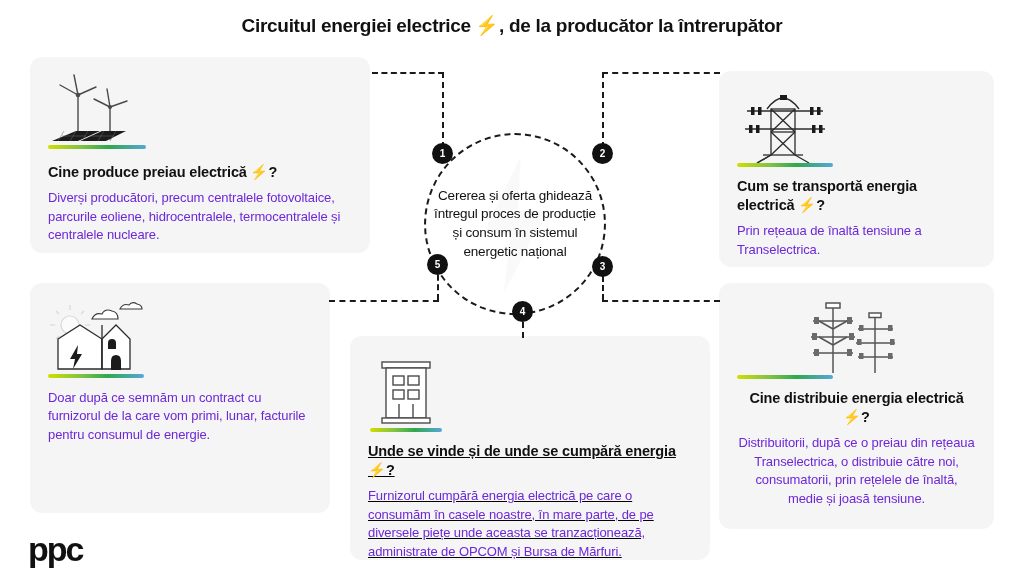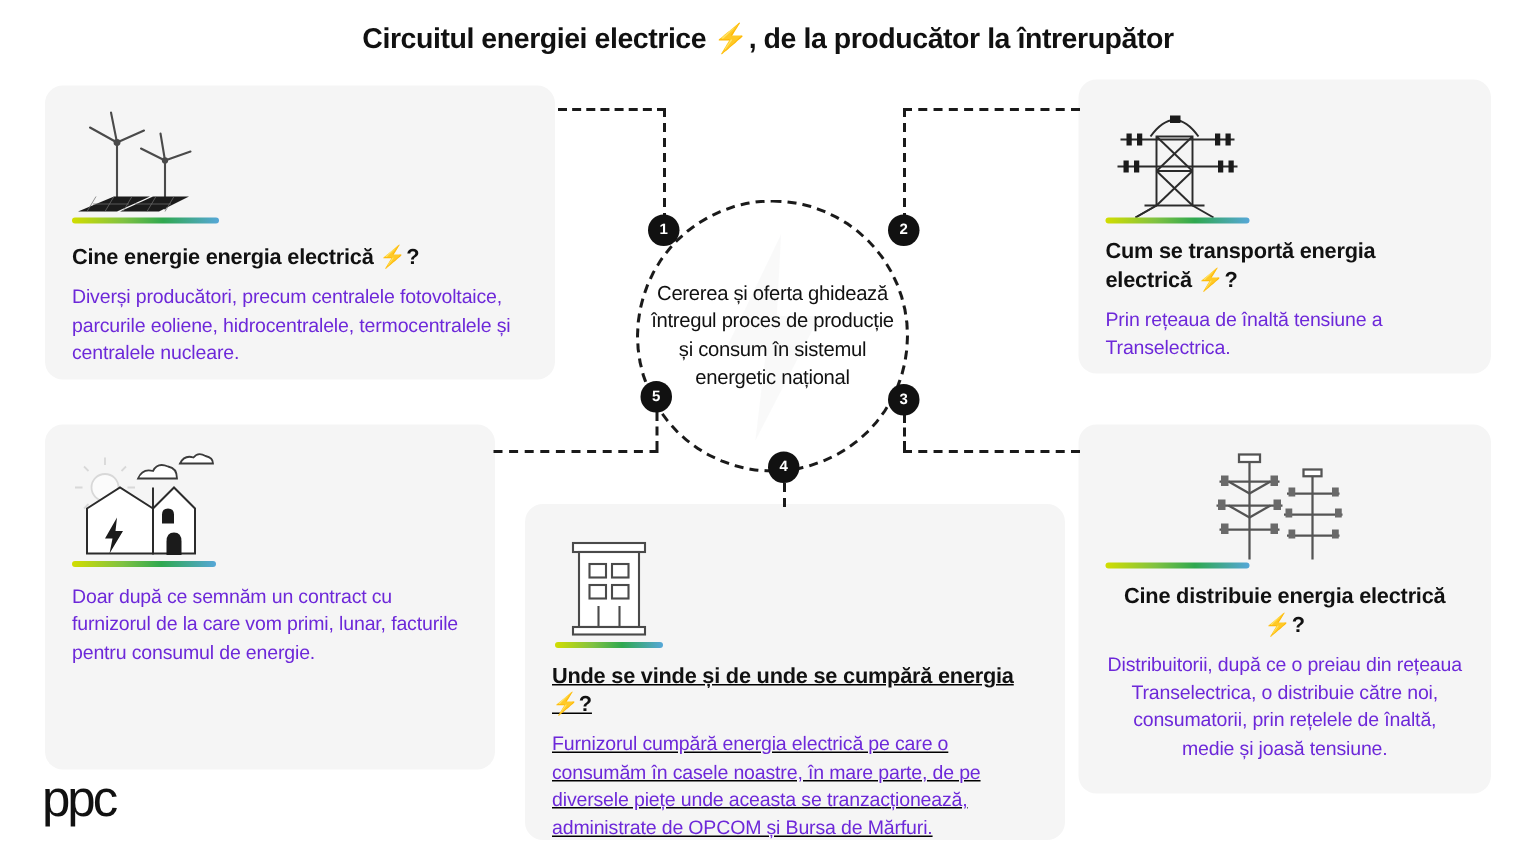--- a/index.html
+++ b/index.html
@@ -33,21 +33,21 @@
   .card-h{
     font-size:14.5px;font-weight:bold;color:#111111;
     line-height:1.32;margin:0 0 7px 0;letter-spacing:-0.15px;
   }
   .card-b{
     font-size:13px;color:#6d28d9;line-height:1.42;margin:0;
     letter-spacing:-0.1px;
   }
 
   #card-produce{left:30px;top:57px;width:340px;height:196px;}
-  #card-transport{left:719px;top:53px;width:275px;height:196px;}
+  #card-transport{left:719px;top:71px;width:275px;height:196px;}
   #card-home{left:30px;top:283px;width:300px;height:230px;}
   #card-market{left:350px;top:336px;width:360px;height:224px;text-decoration:underline;}
   #card-distribute{left:719px;top:283px;width:275px;height:246px;text-align:center;}
 
   
   .ground{
     position:absolute;left:0;bottom:0;height:4px;border-radius:2px;
     background:linear-gradient(90deg,#d2dd00 0%,#7fc242 35%,#2fa84f 62%,#56a7d8 100%);
   }
 
@@ -90,22 +90,22 @@
     position:absolute;height:0;
     border-top:2px dashed #1a1a1a;
   }
   .v-dash{
     position:absolute;width:0;
     border-left:2px dashed #1a1a1a;
   }
 
   
   #logo{
-    position:absolute;left:28px;top:516px;
-    font-size:34px;font-weight:normal;color:#111111;
+    position:absolute;left:28px;top:532px;
+    font-size:34px;font-weight:bold;color:#111111;
     letter-spacing:-2px;line-height:1;
   }
 </style>
 </head>
 <body>
 
 <div id="stage">
 
   <div class="title">Circuitul energiei electrice ⚡, de la producător la întrerupător</div>
 
@@ -162,21 +162,21 @@
             <line x1="16" y1="58" x2="10" y2="68"></line>
             <line x1="28" y1="58" x2="22" y2="68"></line>
             <line x1="40" y1="58" x2="34" y2="68"></line>
             <line x1="56" y1="58" x2="50" y2="68"></line>
             <line x1="68" y1="58" x2="62" y2="68"></line>
           </g>
         </g>
       </svg>
       <div class="ground" style="left:0;width:98px;bottom:8px;"></div>
     </div>
-    <p class="card-h">Cine energie energia electrică ⚡?</p>
+    <p class="card-h">Cine produce preiau electrică ⚡?</p>
     <p class="card-b">Diverși producători, precum centralele fotovoltaice, parcurile eoliene, hidrocentralele, termocentralele și centralele nucleare.</p>
   </div>
 
   <div class="card" id="card-transport">
     <div class="card-icon">
       <svg width="100" height="80" viewBox="0 0 100 80">
         <g stroke="#2b2b2b" stroke-width="1.3" fill="none">
           <path d="M30 22 Q46 0 62 22"></path>
           <rect x="34" y="22" width="24" height="46"></rect>
           <line x1="34" y1="22" x2="58" y2="45"></line>

